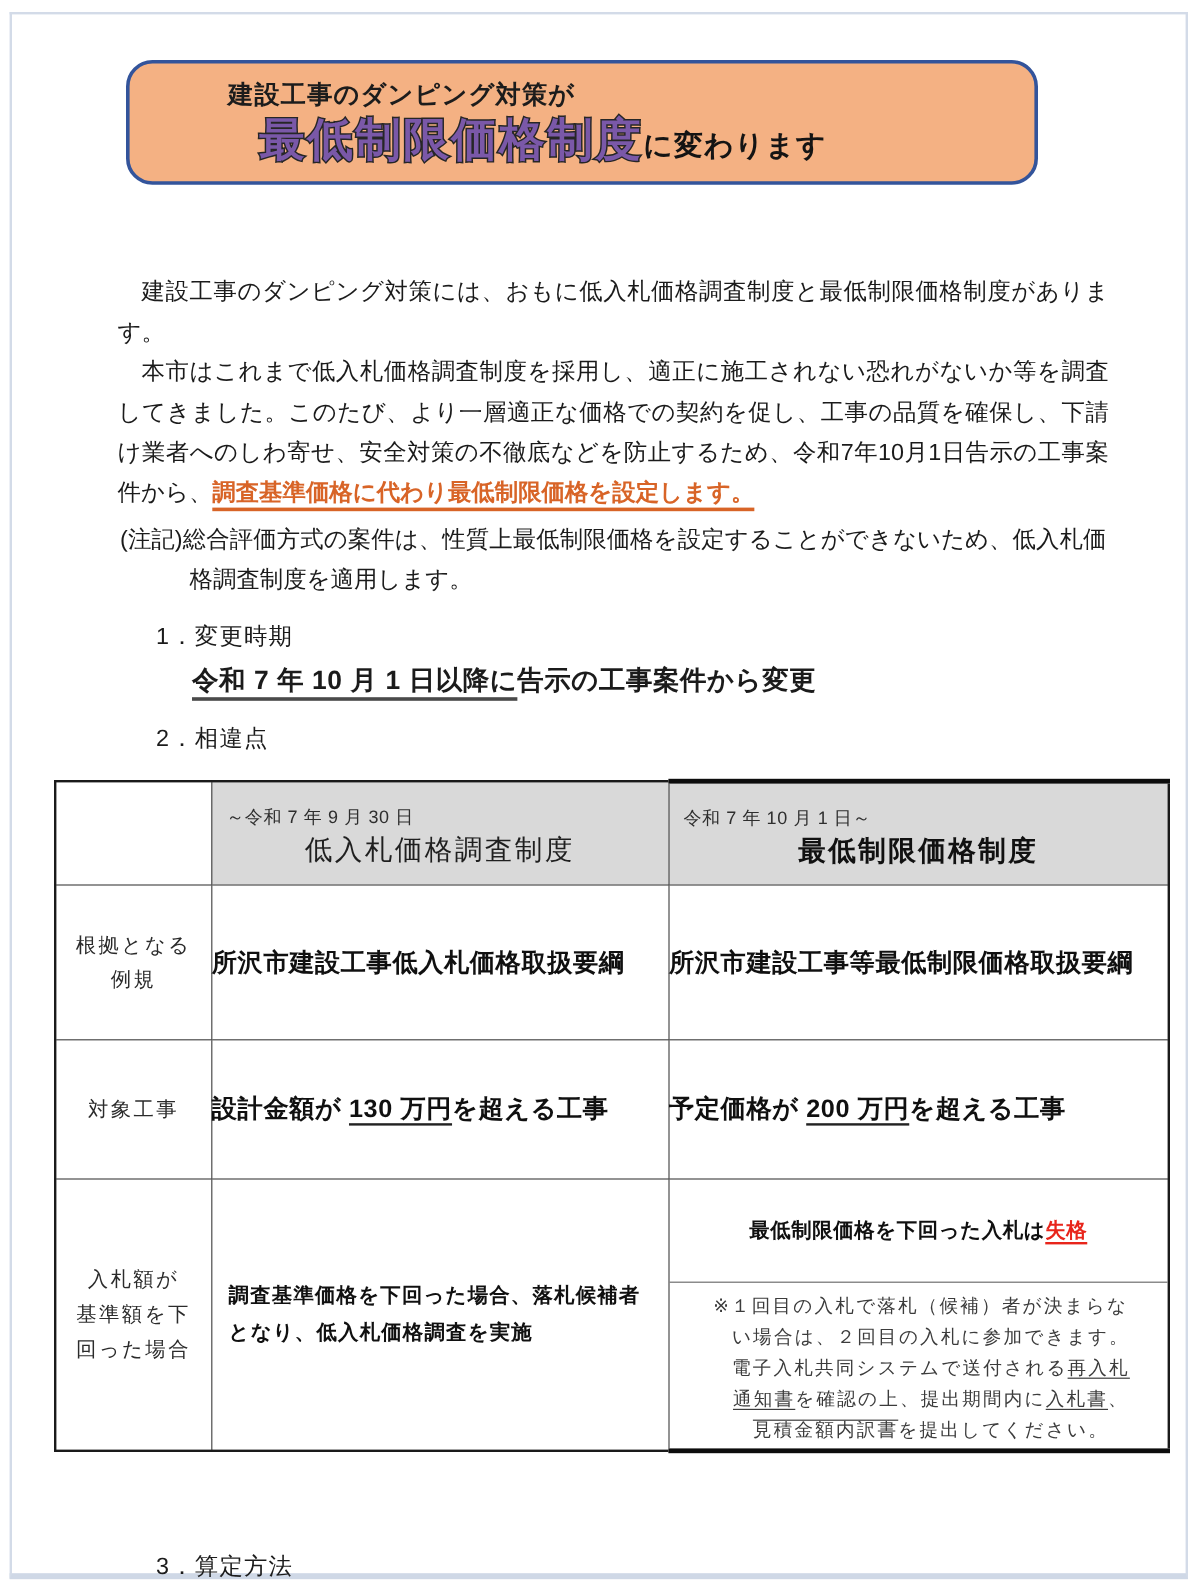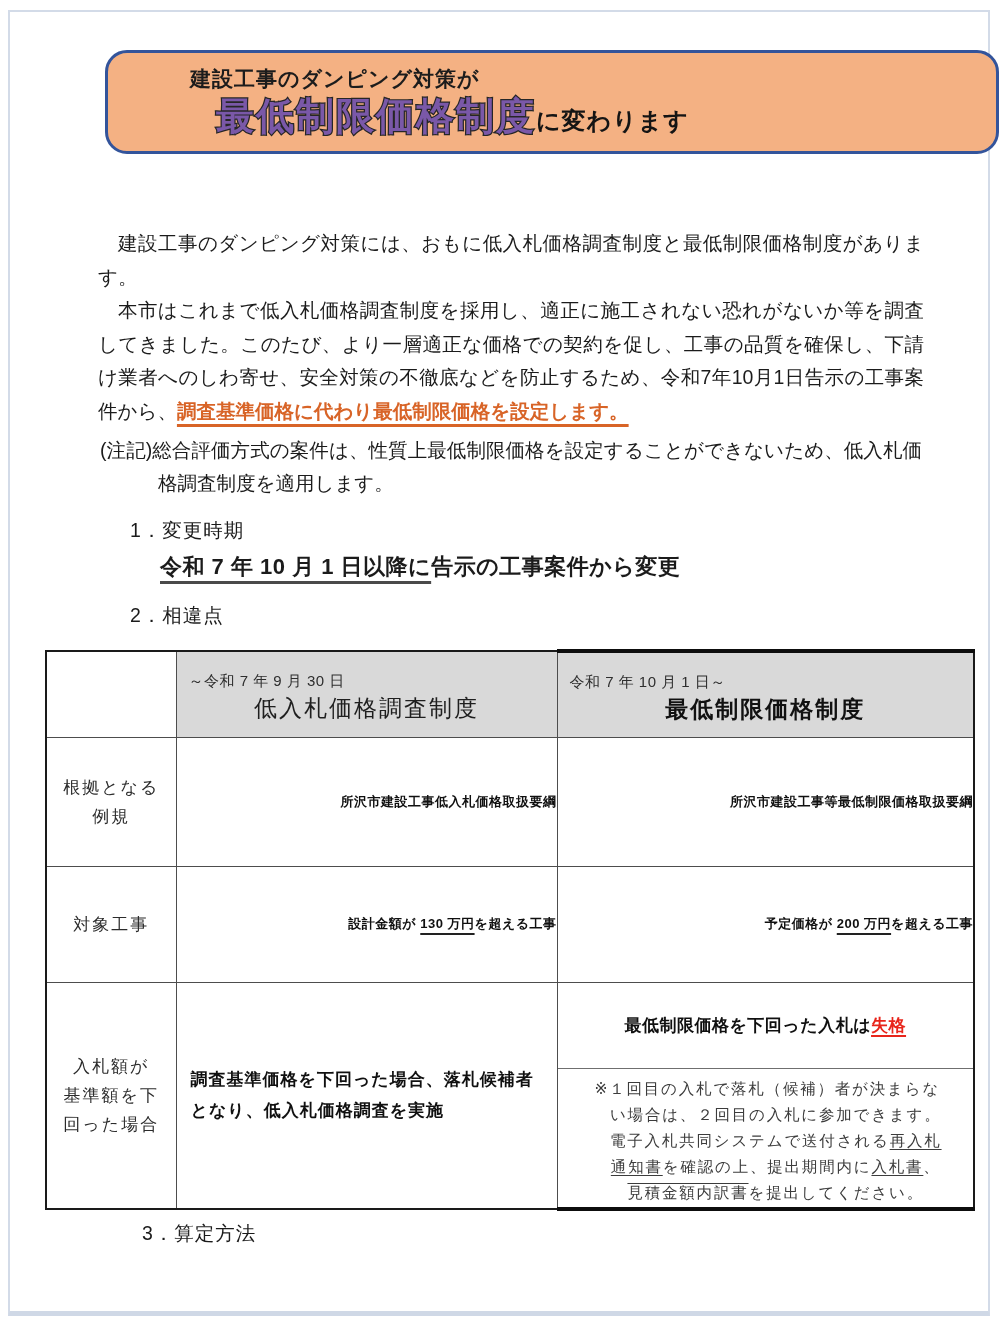--- a/index.html
+++ b/index.html
@@ -2,21 +2,21 @@
 <html lang="ja"><head>
 <meta charset="utf-8">
 <style>
   html,body{margin:0;padding:0;background:#ffffff;}
   body{width:1000px;height:1328px;position:relative;
        font-family:"Liberation Sans","DejaVu Sans",sans-serif;color:#1b1b1b;}
   .page-frame{position:absolute;left:8px;top:10px;width:982px;height:1306px;
               border:2px solid #d3dbe8;border-bottom:5px solid #cfd8e6;box-sizing:border-box;
               background:#fff;}
   
-  .banner{position:absolute;left:95px;top:38px;width:894px;height:104px;box-sizing:border-box;
+  .banner{position:absolute;left:95px;top:38px;width:760px;height:104px;box-sizing:border-box;
           background:#f4b183;border:3px solid #33549b;border-radius:22px;}
   .banner-sub{padding:12px 0 0 82px;font-size:21px;font-weight:bold;color:#1c1c1c;letter-spacing:1px;}
   .banner-main{padding-left:108px;margin-top:-2px;white-space:nowrap;}
   .banner-title{font-size:38px;font-weight:bold;color:#7a58a8;letter-spacing:2px;
                 -webkit-text-stroke:2.4px #262626;paint-order:stroke fill;}
   .banner-suffix{font-size:24px;font-weight:bold;color:#141414;letter-spacing:1px;}
   
   .intro{position:absolute;left:88px;top:215px;width:826px;
          font-size:19.5px;line-height:33.5px;text-align:justify;color:#1b1b1b;}
   .intro p{margin:0;}
@@ -27,38 +27,38 @@
   .remark{position:absolute;left:90px;top:422px;width:822px;
           font-size:19.5px;line-height:33px;color:#1b1b1b;
           padding-left:58px;text-indent:-58px;box-sizing:border-box;text-align:justify;}
   
   .sec-head{position:absolute;left:120px;font-size:19.5px;color:#1b1b1b;letter-spacing:1px;}
   .sec1-head{top:505px;}
   .sec1-body{position:absolute;left:150px;top:540px;font-size:22px;color:#1b1b1b;letter-spacing:0.5px;font-weight:bold;}
   .u-thick{text-decoration:underline;text-decoration-color:#4a4a4a;
            text-decoration-thickness:3px;text-underline-offset:7px;}
   .sec2-head{top:590px;}
-  .sec3-head{top:1208px;margin-left:12px;}
+  .sec3-head{top:1280px;}
   .sec3-body{position:absolute;left:150px;top:1262px;font-size:19.5px;color:#1b1b1b;letter-spacing:0.5px;}
   
   table.cmp{position:absolute;left:35px;top:637px;width:928px;border-collapse:collapse;
             table-layout:fixed;border:2.5px solid #1a1a1a;}
   table.cmp col.c1{width:130px;} table.cmp col.c2{width:381px;} table.cmp col.c3{width:417px;}
   table.cmp td{border:1px solid #4d4d4d;vertical-align:middle;padding:0;box-sizing:border-box;}
   td.hl{border-left:4.5px solid #0d0d0d;border-right:4.5px solid #0d0d0d;}
   tr.hdr td.hl{border-top:4.5px solid #0d0d0d;}
   tr.last td.hl{border-bottom:4.5px solid #0d0d0d;}
   tr.hdr{height:86px;} tr.r1{height:129px;} tr.r2{height:116px;} tr.last{height:224px;}
   td.grayhead{background:#d9d9d9;margin-left:35px;}
   .hdr-sub{font-size:15px;color:#2e2e2e;padding:8px 0 0 12px;letter-spacing:0.5px;}
   .hdr-main-old{font-size:23px;color:#1f1f1f;text-align:center;font-weight:500;letter-spacing:2px;margin-top:2px;}
   .hdr-main-new{font-size:23px;color:#111;text-align:center;font-weight:bold;letter-spacing:2px;margin-top:2px;}
   .rowlabel{font-size:17px;color:#2b2b2b;text-align:center;line-height:29px;
             letter-spacing:2px;white-space:pre-line;}
-  .cell-center-bold{font-size:13px;font-weight:bold;color:#101010;text-align:right;letter-spacing:0.5px;}
+  .cell-center-bold{font-size:21px;font-weight:bold;color:#101010;text-align:left;letter-spacing:0.5px;}
   .cell-left-bold{font-size:17px;font-weight:bold;color:#101010;text-align:left;
                   padding:0 14px;line-height:31px;letter-spacing:1px;}
   .u-money{text-decoration:underline;text-decoration-thickness:1.5px;text-underline-offset:5px;
            text-decoration-color:#222;}
   .below-new{display:flex;flex-direction:column;height:224px;text-align:center;}
   .below-new-top{flex:0 0 85px;display:flex;align-items:center;justify-content:center;
                  font-size:17px;font-weight:bold;color:#101010;letter-spacing:0.5px;}
   .fail{color:#e8251b;text-decoration:underline;text-decoration-color:#e8251b;
         text-decoration-thickness:1.5px;text-underline-offset:4px;}
   .below-new-note{border-top:1px solid #6f6f6f;flex:1;padding:7px 6px 0 10px;

